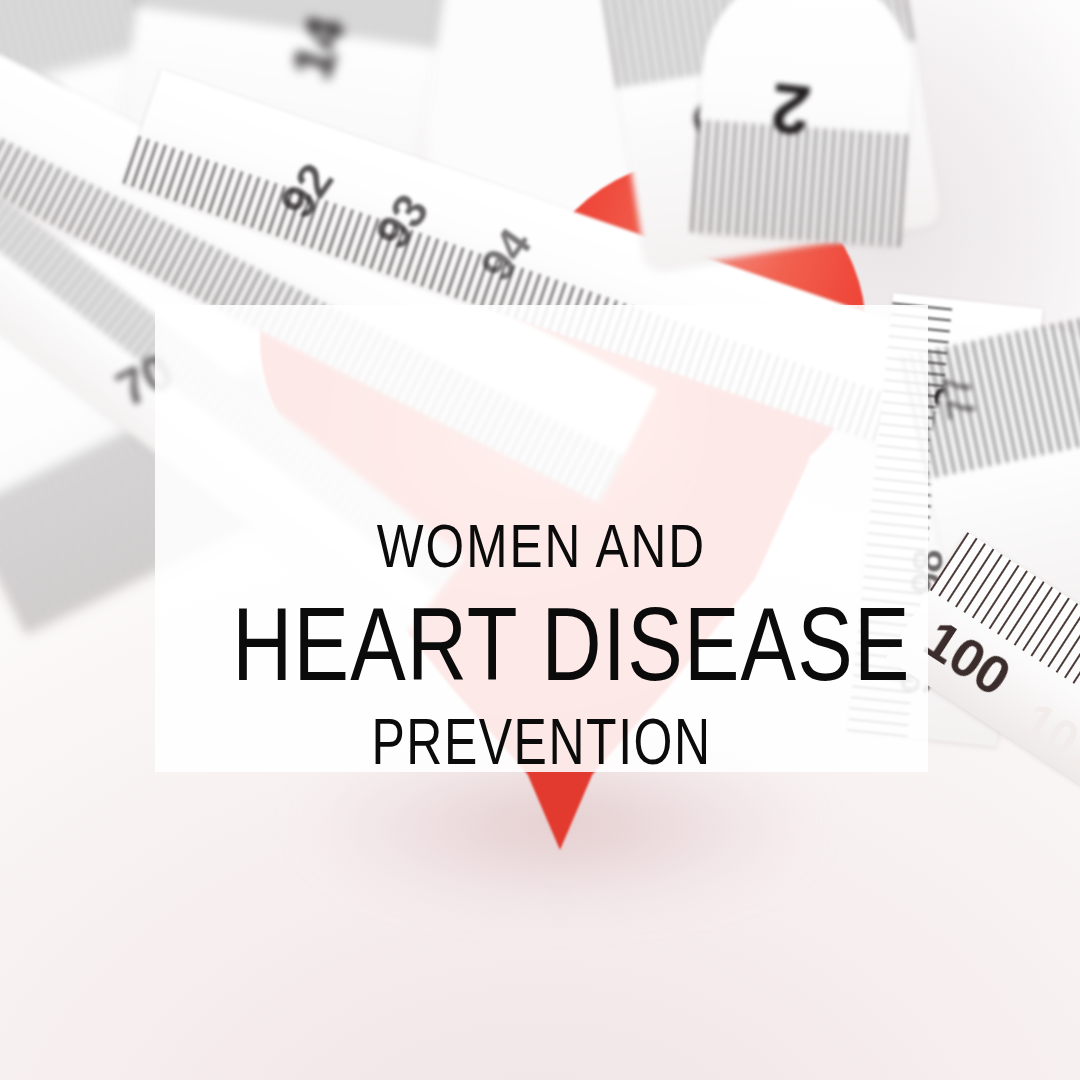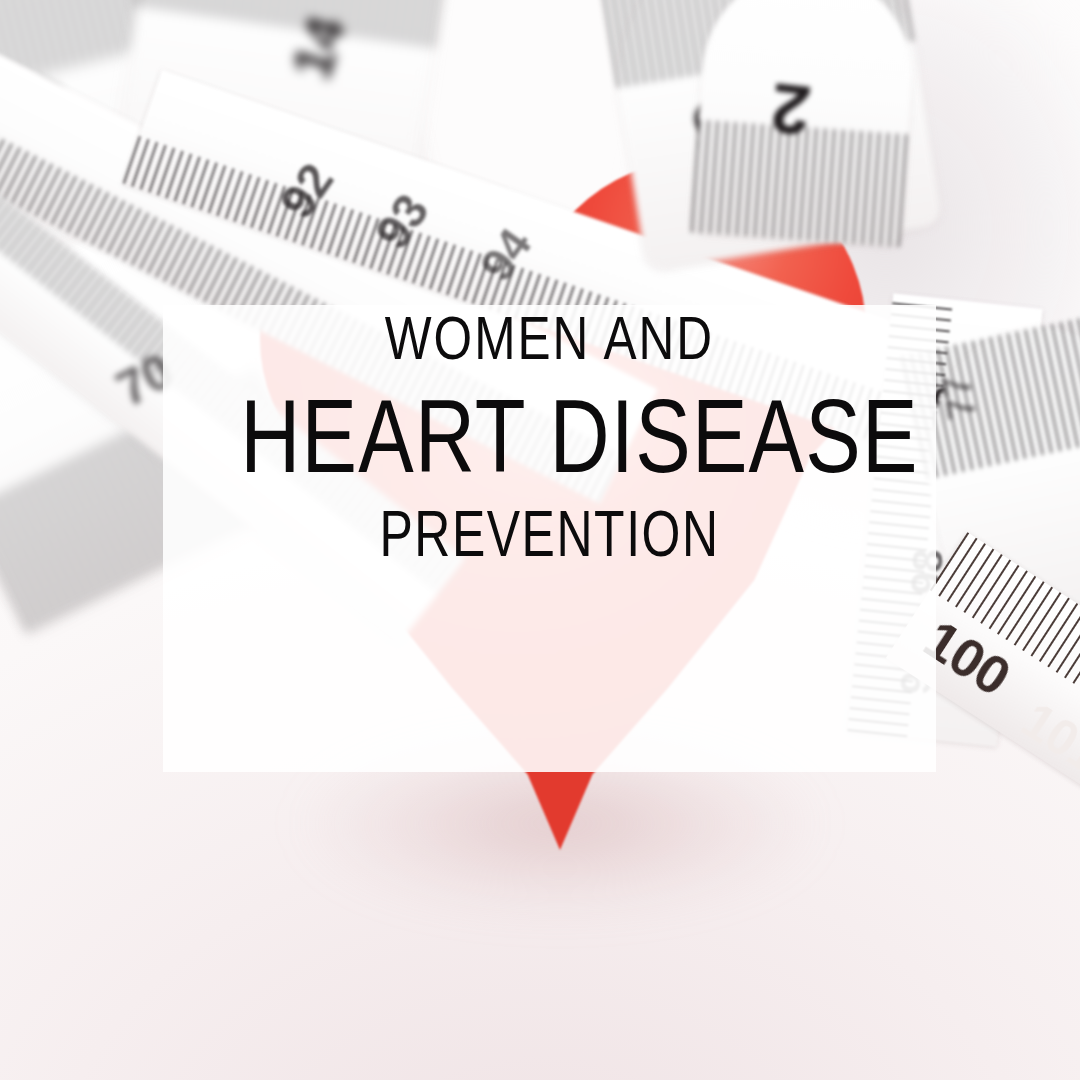--- a/index.html
+++ b/index.html
@@ -157,24 +157,24 @@
     background-size:100% 46%;
   }
   #tape-br-dark{
     left:985px;top:640px;width:240px;height:120px;
     transform:rotate(33deg);filter:blur(.6px);
     background:linear-gradient(180deg,#5b4a48 0%,#6d5a57 100%);
   }
 
   
   #panel{
-    position:absolute;left:163px;top:305px;width:773px;height:467px;
+    position:absolute;left:155px;top:305px;width:773px;height:467px;
     background:rgba(255,255,255,.885);
     display:flex;flex-direction:column;
-    align-items:center;justify-content:flex-start;
+    align-items:center;justify-content:flex-end;
   }
   #title-block{
     width:100%;text-align:center;
     color:#0c0b0c;
     transform:translateY(2px);
   }
   .line{
     display:block;
     font-family:"Liberation Sans",sans-serif;
     font-weight:400;

